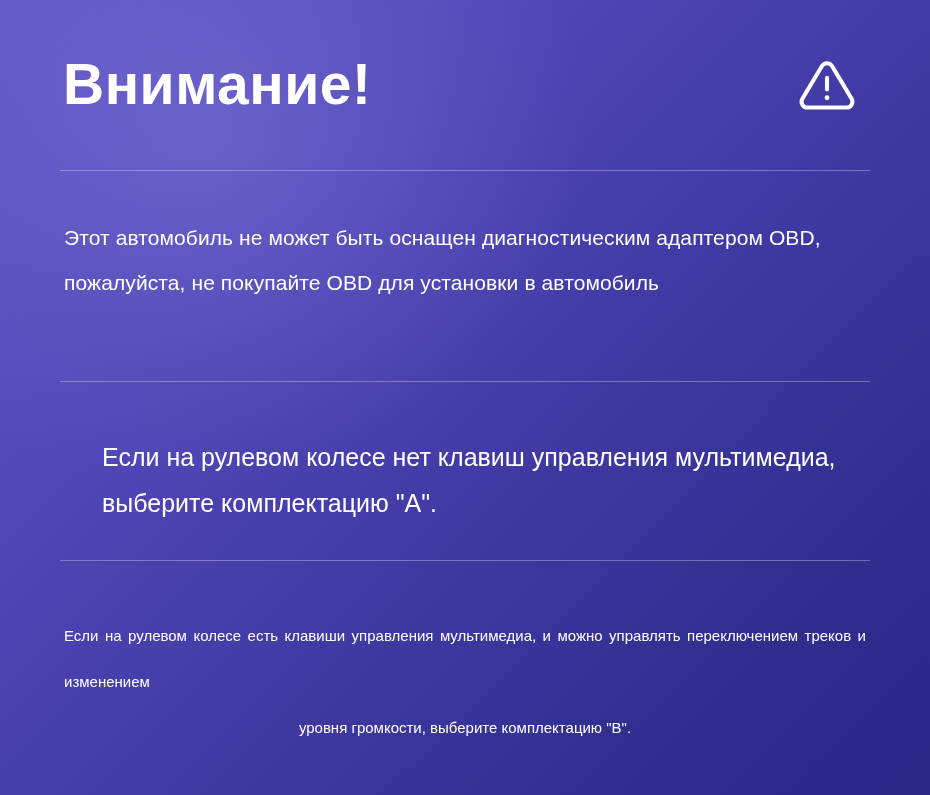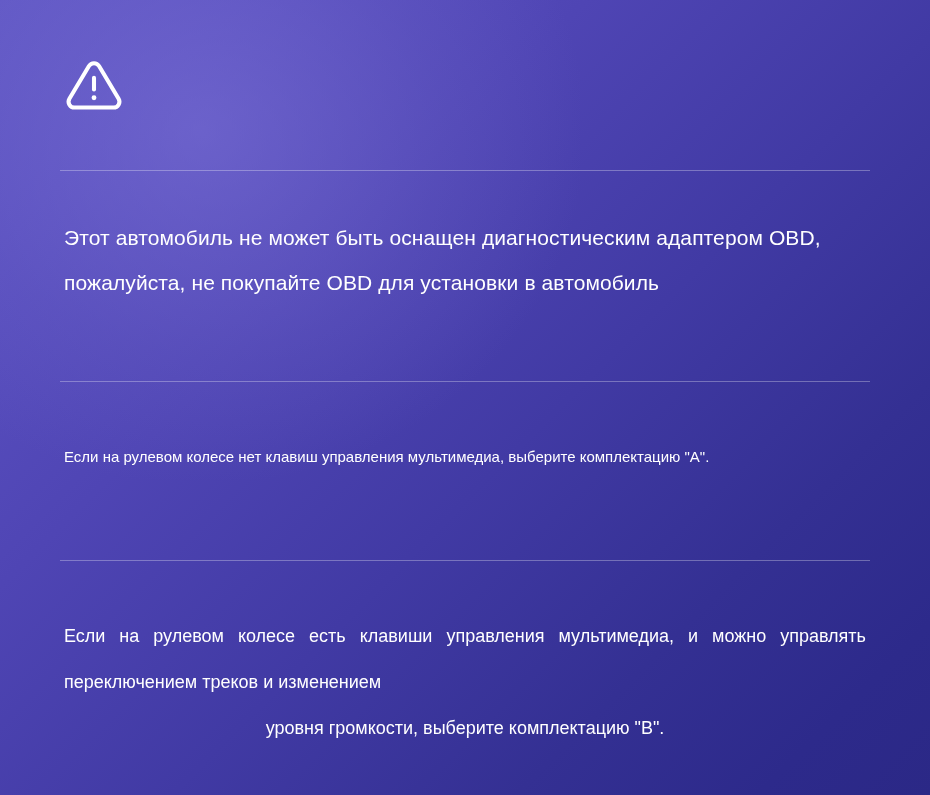--- a/index.html
+++ b/index.html
@@ -108,48 +108,50 @@
     line-height: 45px;
     letter-spacing: 0.1px;
     max-width: 830px;
   }
 
   .block-2 {
     padding: 52px 4px 0 4px;
     height: 178px;
   }
   .block-2 p {
-    font-size: 15px;
+    font-size: 25px;
     line-height: 46px;
     letter-spacing: 0px;
     max-width: 820px;
+    margin-left: 38px;
   }
 
   .block-3 {
     padding: 52px 4px 0 4px;
   }
   .block-3 p {
-    font-size: 18px;
+    font-size: 15px;
     line-height: 46px;
     letter-spacing: 0px;
     max-width: 820px;
     text-align: justify;
   }
   .block-3 p .last-line {
     display: block;
     text-align: center;
   }
 </style>
 </head>
 <body>
 
 <div class="screen">
   <div class="content">
 
     <div class="header">
+      <h1 class="title">Внимание!</h1>
 
       <span class="warn-icon-wrap">
         <svg class="warn-icon" viewBox="0 0 64 64" fill="none" aria-hidden="true">
           <path d="M32 9.5c-2.1 0-4.1 1.1-5.2 2.9L6.6 46.2c-1.1 1.9-1.1 4.2 0 6.1 1.1 1.9 3.1 3 5.2 3h40.4c2.1 0 4.1-1.1 5.2-3 1.1-1.9 1.1-4.2 0-6.1L37.2 12.4C36.1 10.6 34.1 9.5 32 9.5z" stroke="#ffffff" stroke-width="4.2" stroke-linejoin="round"></path>
           <path d="M32 24.5v12.2" stroke="#ffffff" stroke-width="4.2" stroke-linecap="round"></path>
           <circle cx="32" cy="45.2" r="2.5" fill="#ffffff"></circle>
         </svg>
       </span>
     </div>
 

